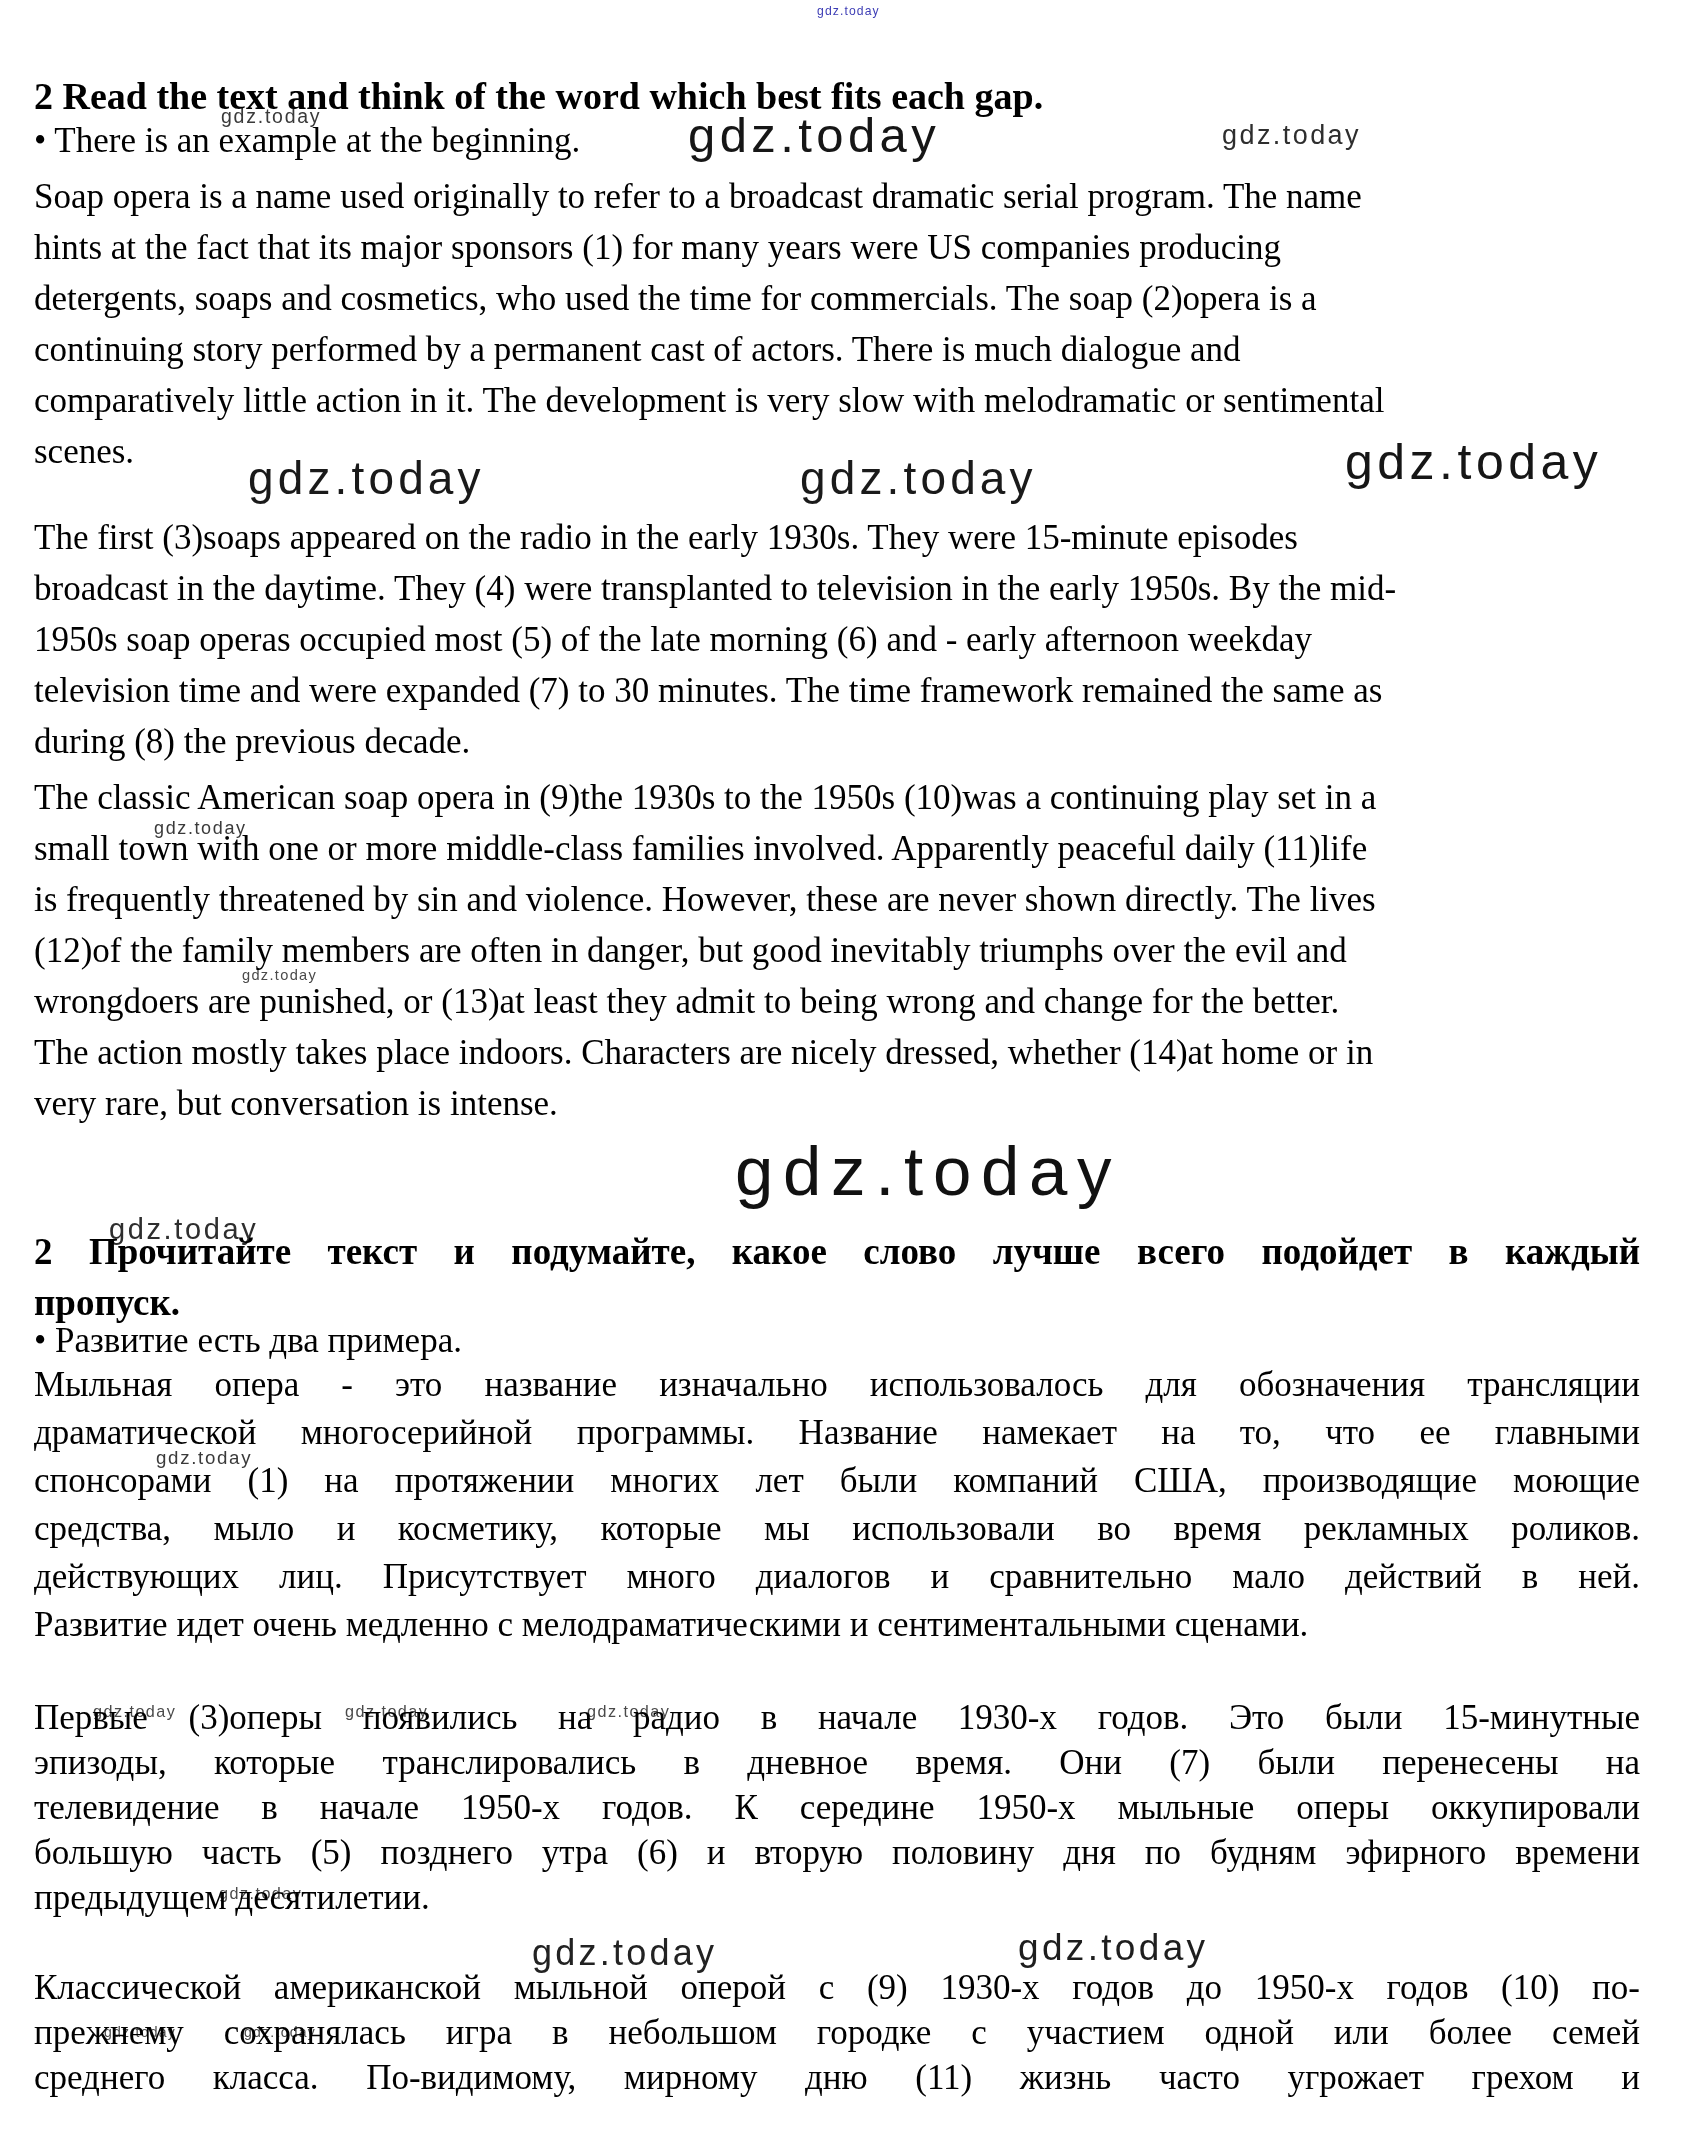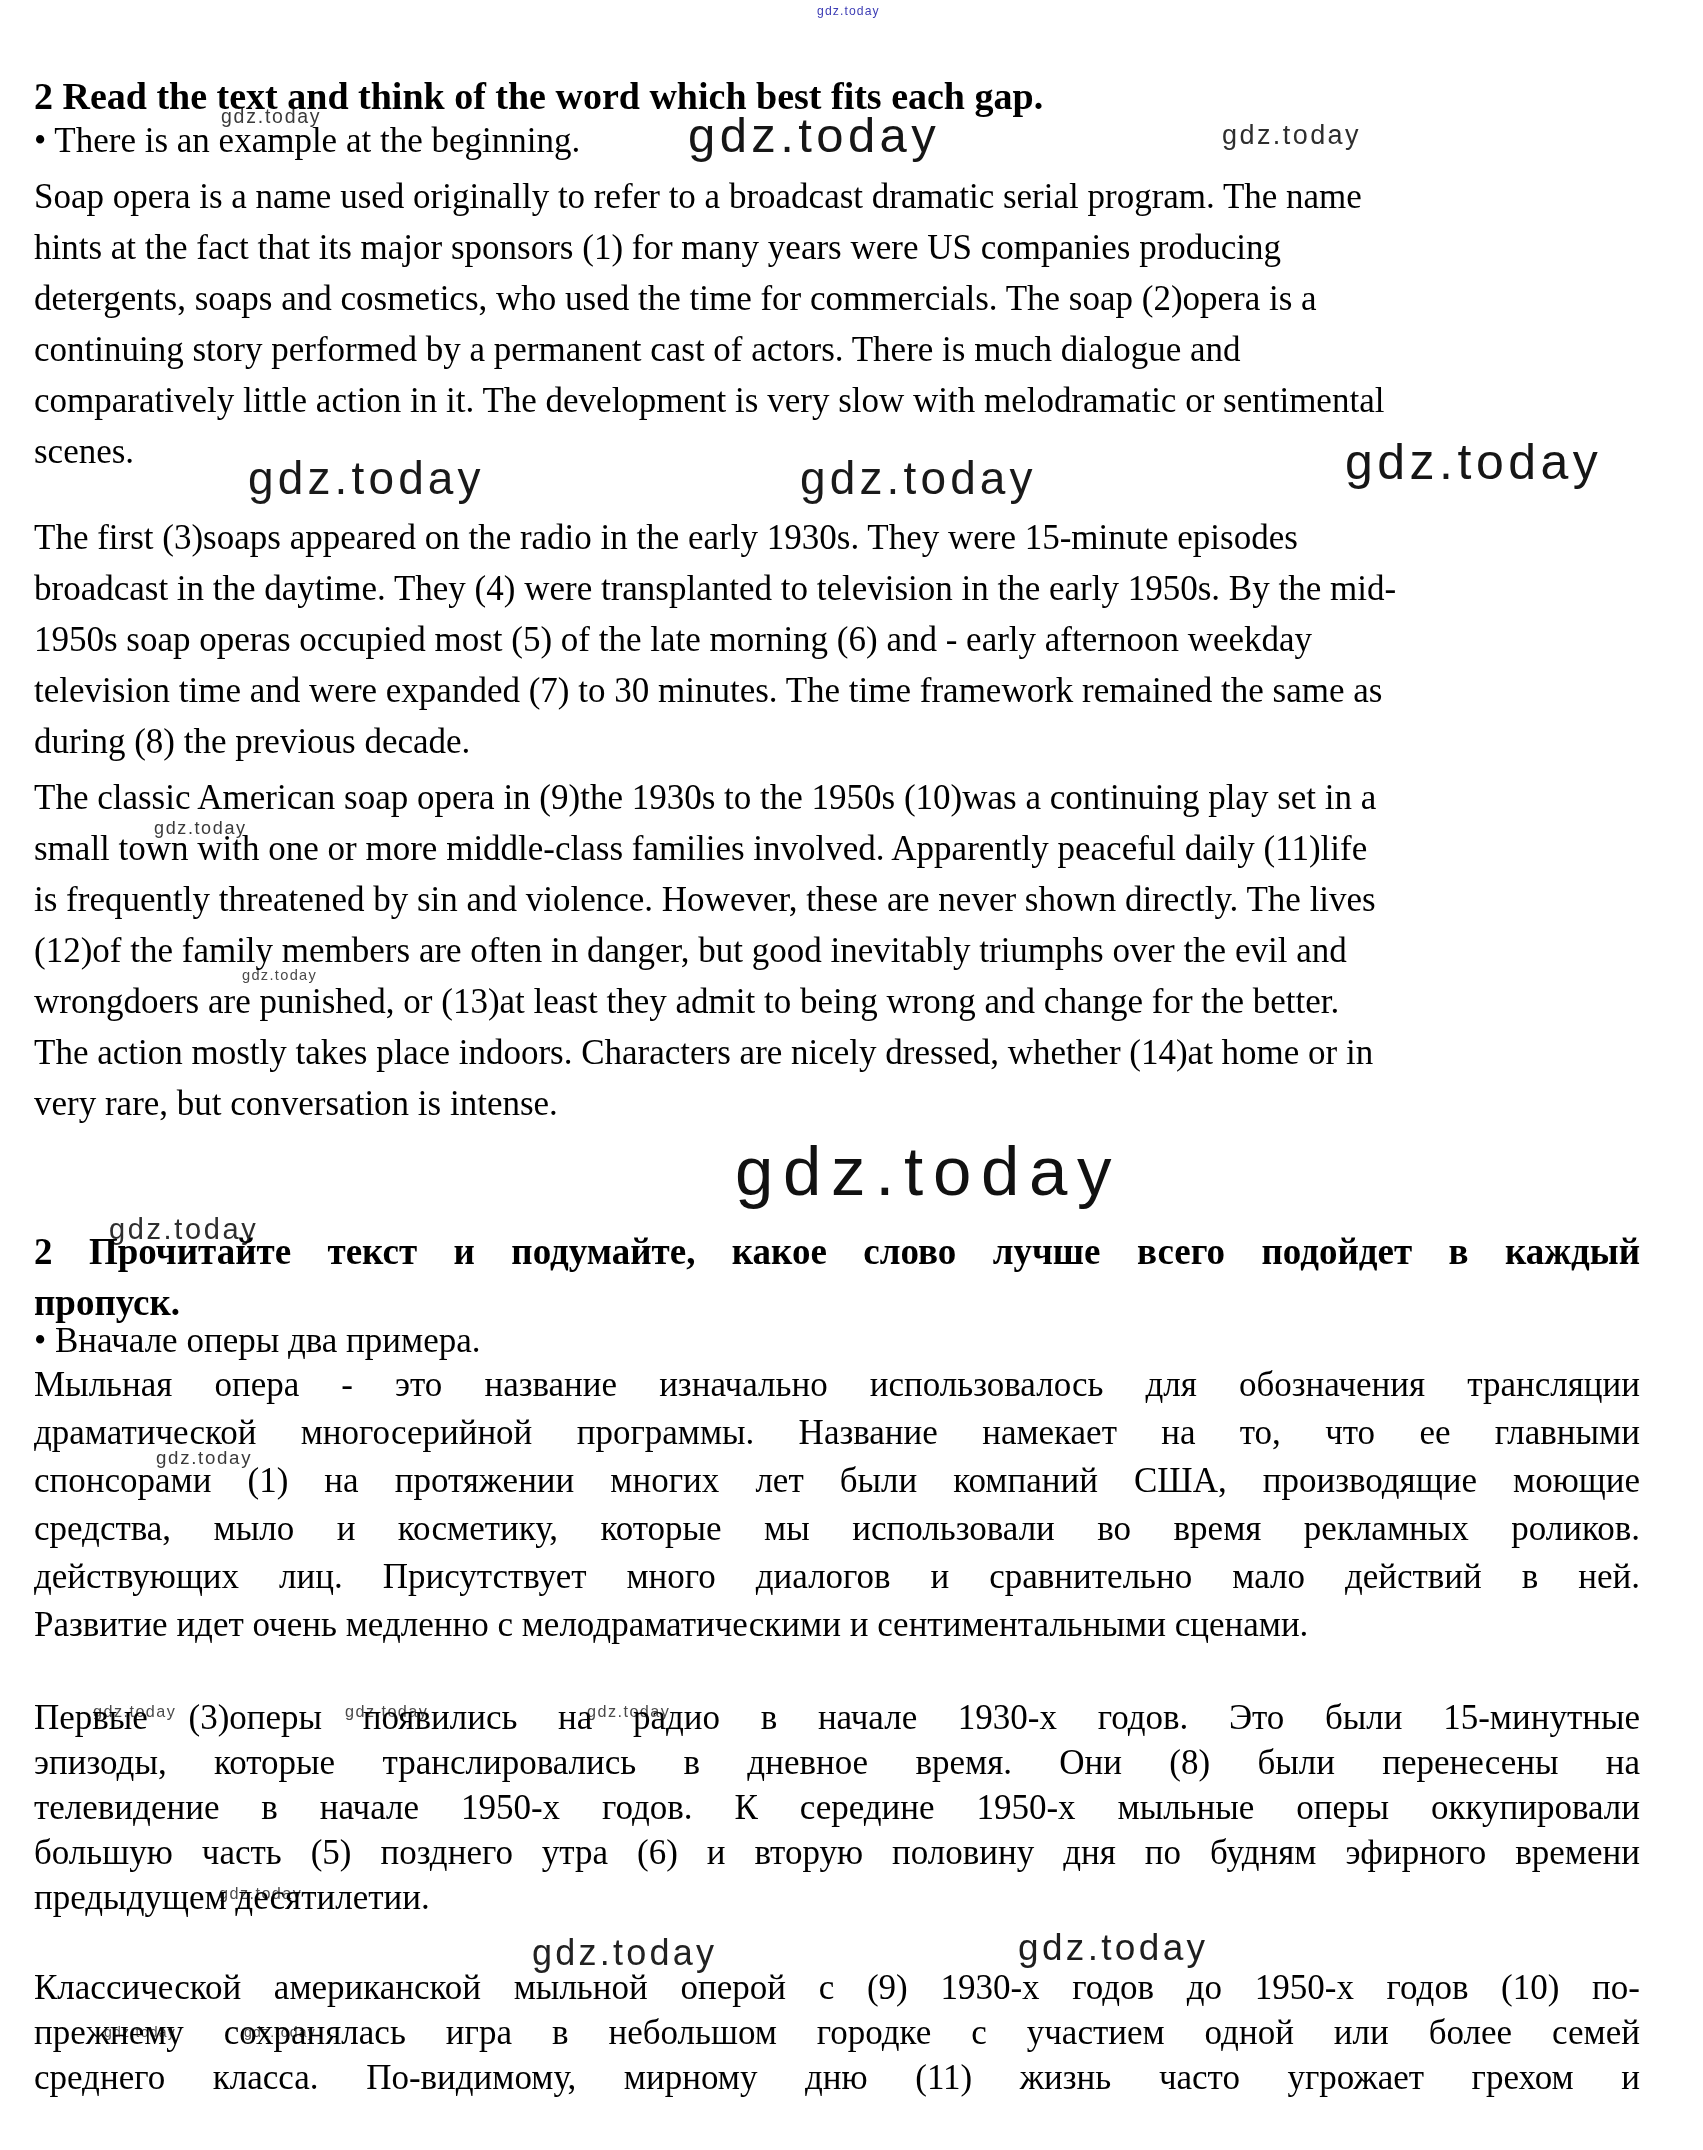--- a/index.html
+++ b/index.html
@@ -86,34 +86,34 @@
     <div class="en-line">wrongdoers are punished, or (13)at least they admit to being wrong and change for the better.</div>
     <div class="en-line">The action mostly takes place indoors. Characters are nicely dressed, whether (14)at home or in</div>
     <div class="en-line">very rare, but conversation is intense.</div>
   </div>
 
   <div class="blk" style="top:1226px;">
     <div class="heading-ru-line jfull">2 Прочитайте текст и подумайте, какое слово лучше всего подойдет в каждый</div>
     <div class="heading-ru-line">пропуск.</div>
   </div>
 
-  <div class="blk bullet-line" style="top:1315px;">• Вначале оперы два примера.</div>
+  <div class="blk bullet-line" style="top:1315px;">• Развитие есть два примера.</div>
 
   <div class="blk" style="top:1361px;">
     <div class="ru1 jfull">Мыльная опера - это название изначально использовалось для обозначения трансляции</div>
     <div class="ru1 jfull">драматической многосерийной программы. Название намекает на то, что ее главными</div>
     <div class="ru1 jfull">спонсорами (1) на протяжении многих лет были компаний США, производящие моющие</div>
     <div class="ru1 jfull">средства, мыло и косметику, которые мы использовали во время рекламных роликов.</div>
     <div class="ru1 jfull">действующих лиц. Присутствует много диалогов и сравнительно мало действий в ней.</div>
     <div class="ru1 ru-left">Развитие идет очень медленно с мелодраматическими и сентиментальными сценами.</div>
   </div>
 
   <div class="blk" style="top:1695px;">
     <div class="ru2 jfull">Первые (3)оперы появились на радио в начале 1930-х годов. Это были 15-минутные</div>
-    <div class="ru2 jfull">эпизоды, которые транслировались в дневное время. Они (8) были перенесены на</div>
+    <div class="ru2 jfull">эпизоды, которые транслировались в дневное время. Они (7) были перенесены на</div>
     <div class="ru2 jfull">телевидение в начале 1950-х годов. К середине 1950-х мыльные оперы оккупировали</div>
     <div class="ru2 jfull">большую часть (5) позднего утра (6) и вторую половину дня по будням эфирного времени</div>
     <div class="ru2 ru-left">предыдущем десятилетии.</div>
   </div>
 
   <div class="blk" style="top:1965px;">
     <div class="ru3 jfull">Классической американской мыльной оперой с (9) 1930-х годов до 1950-х годов (10) по-</div>
     <div class="ru3 jfull">прежнему сохранялась игра в небольшом городке с участием одной или более семей</div>
     <div class="ru3 jfull">среднего класса. По-видимому, мирному дню (11) жизнь часто угрожает грехом и</div>
   </div>

